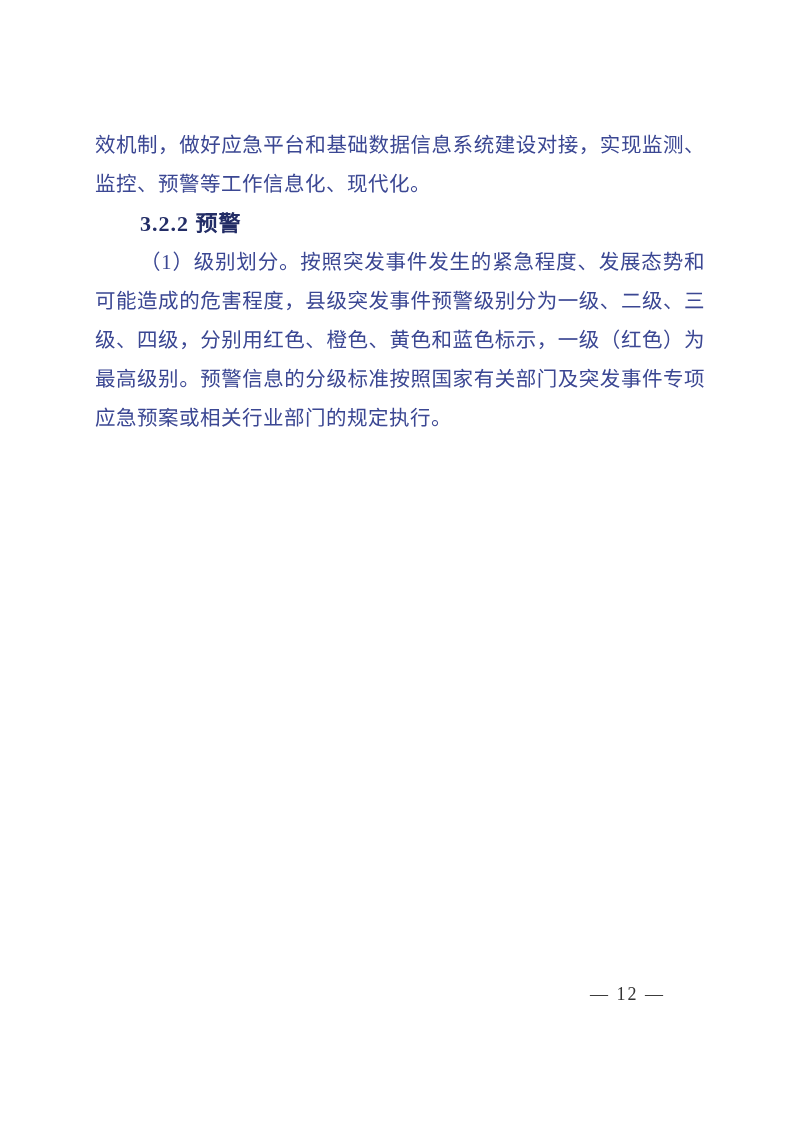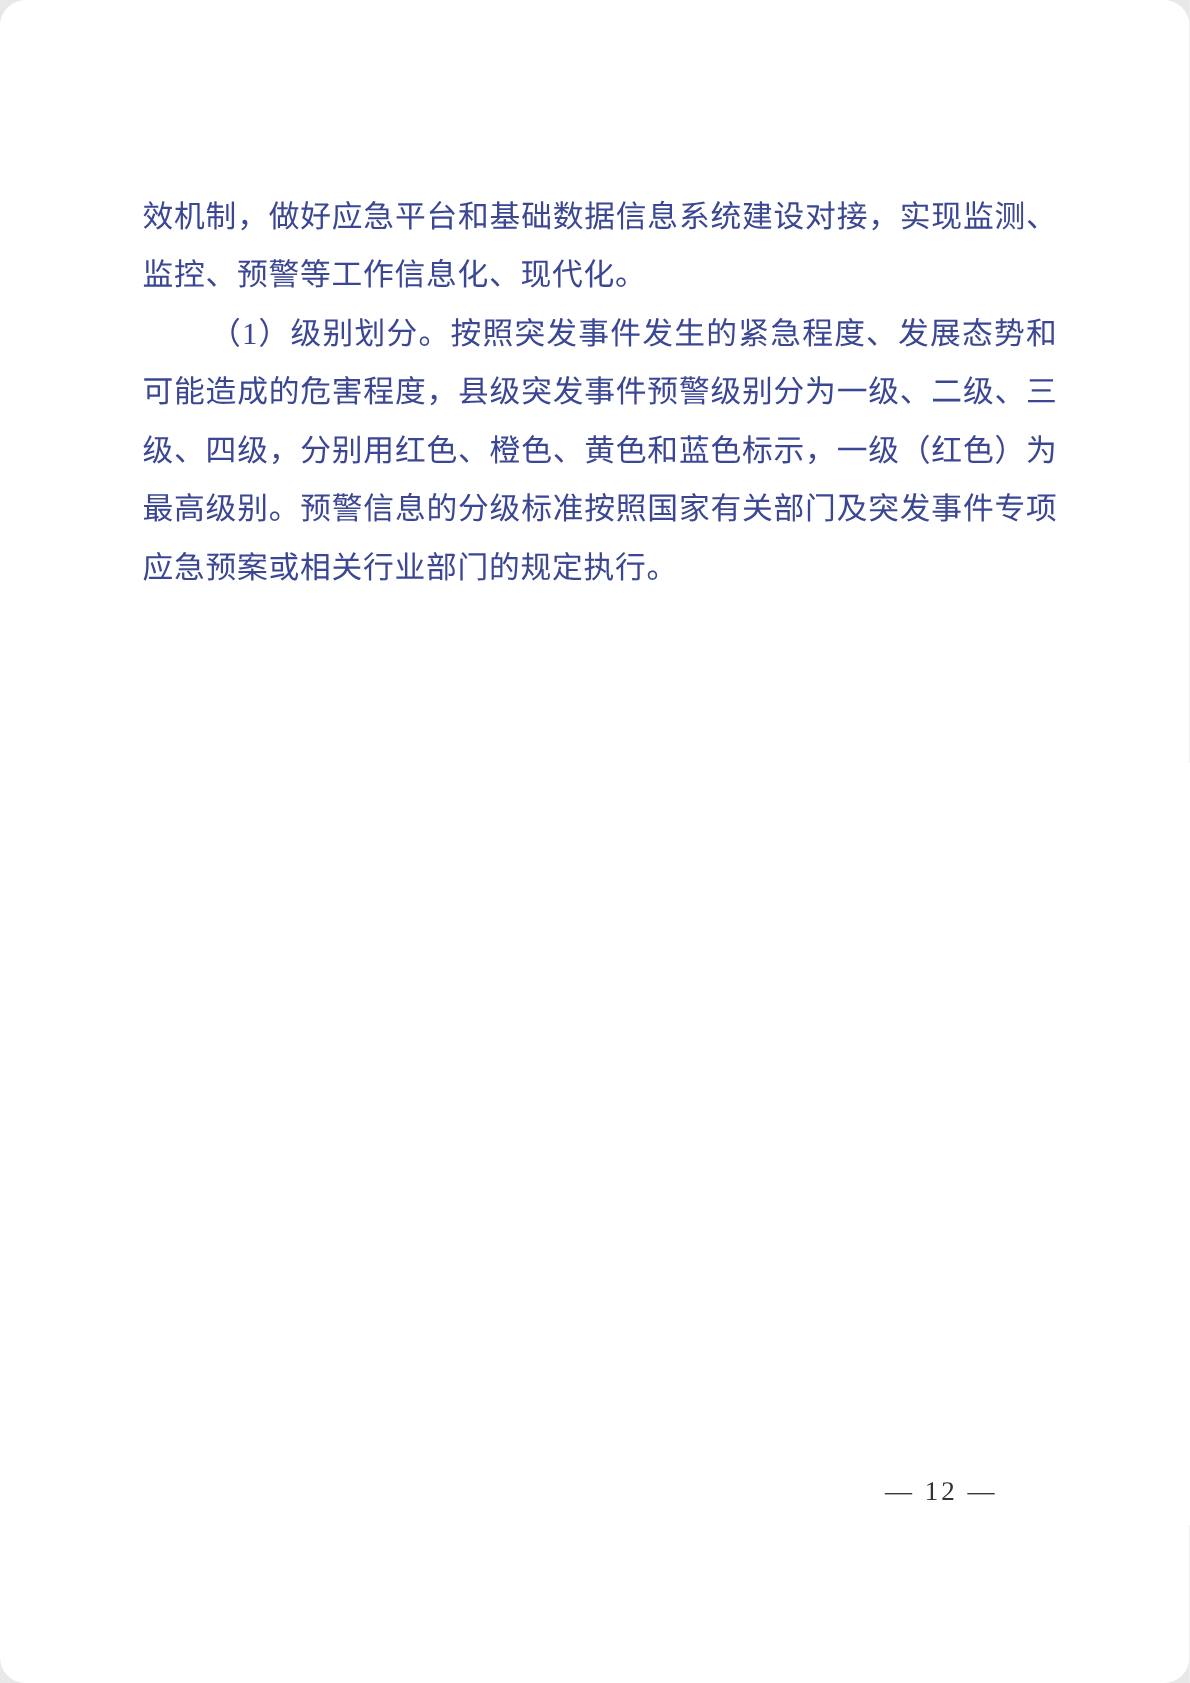--- a/index.html
+++ b/index.html
@@ -11,21 +11,20 @@
     --footer-ink: #333333;
   }
   .page {
     position: relative;
     width: 793px;
     height: 1122px;
     margin: 0 auto;
     background: var(--bg);
     overflow: hidden;
     font-family: "Liberation Serif", "DejaVu Serif", serif;
-    border-radius: 17px;
   }
   .content {
     position: absolute;
     left: 95px;
     top: 126px;
     width: 610px;
   }
   .content p.body {
     font-size: 20.5px;
     line-height: 39px;
@@ -53,16 +52,17 @@
     font-family: "Liberation Serif", "DejaVu Serif", serif;
   }
 </style>
 </head>
 <body>
 
 <div class="page">
   <div class="content">
 
   <p class="body">效机制，做好应急平台和基础数据信息系统建设对接，实现监测、监控、预警等工作信息化、现代化。</p>
+      <h3 class="heading">3.2.2 预警</h3>
       <p class="body indent">（1）级别划分。按照突发事件发生的紧急程度、发展态势和可能造成的危害程度，县级突发事件预警级别分为一级、二级、三级、四级，分别用红色、橙色、黄色和蓝色标示，一级（红色）为最高级别。预警信息的分级标准按照国家有关部门及突发事件专项应急预案或相关行业部门的规定执行。</p>
     </div>
   <div class="footer">— 12 —</div>
 </div>
 
 </body></html>

